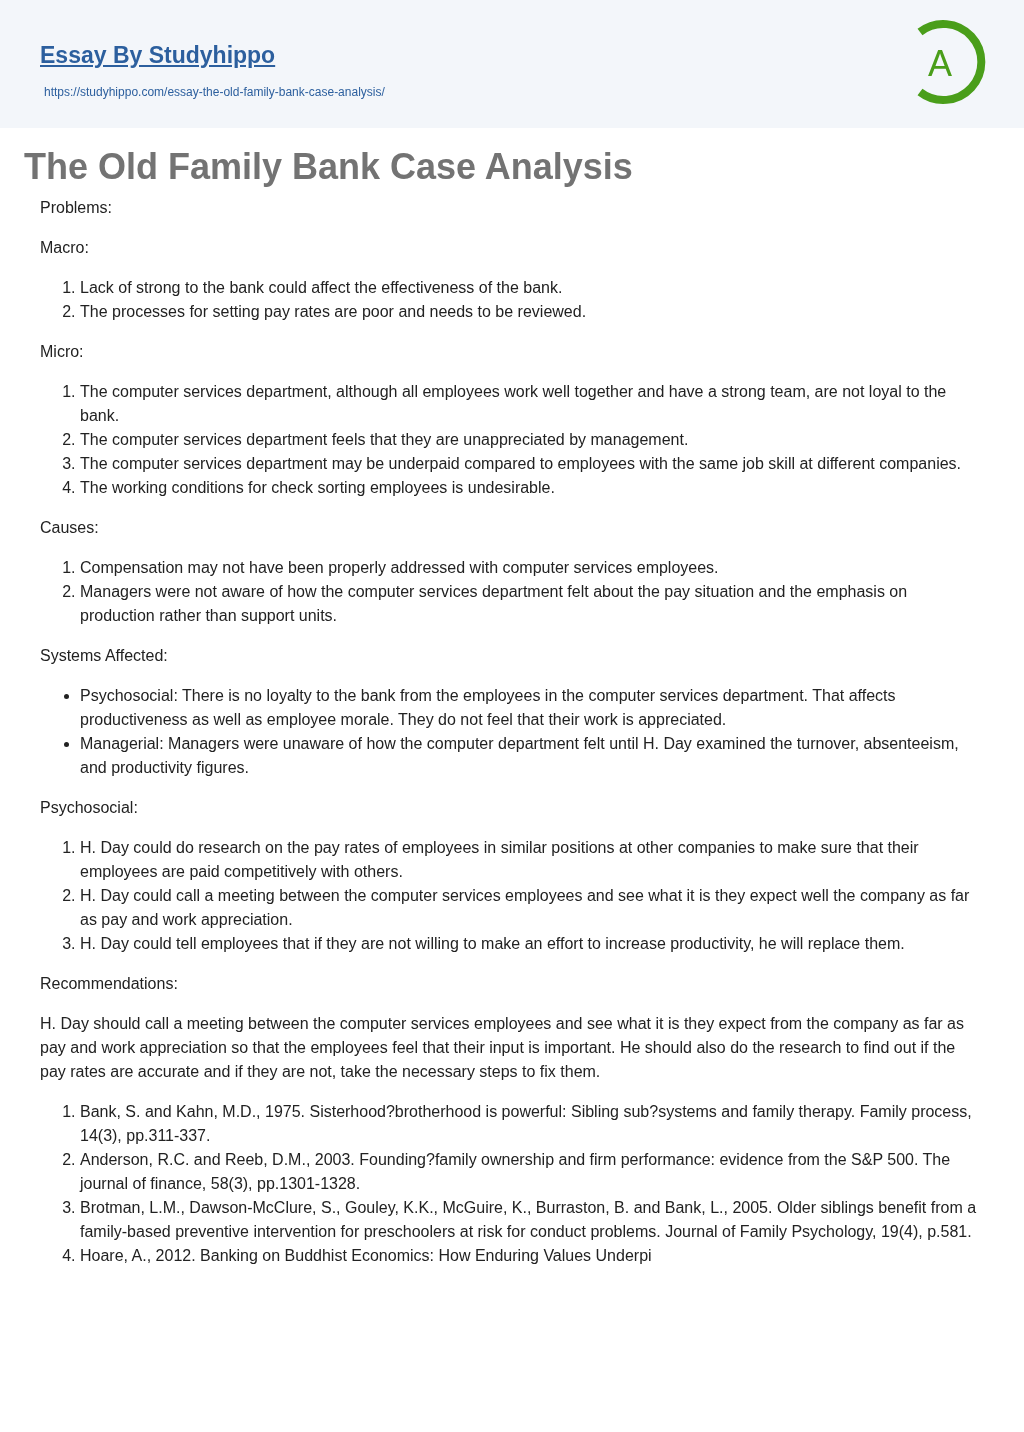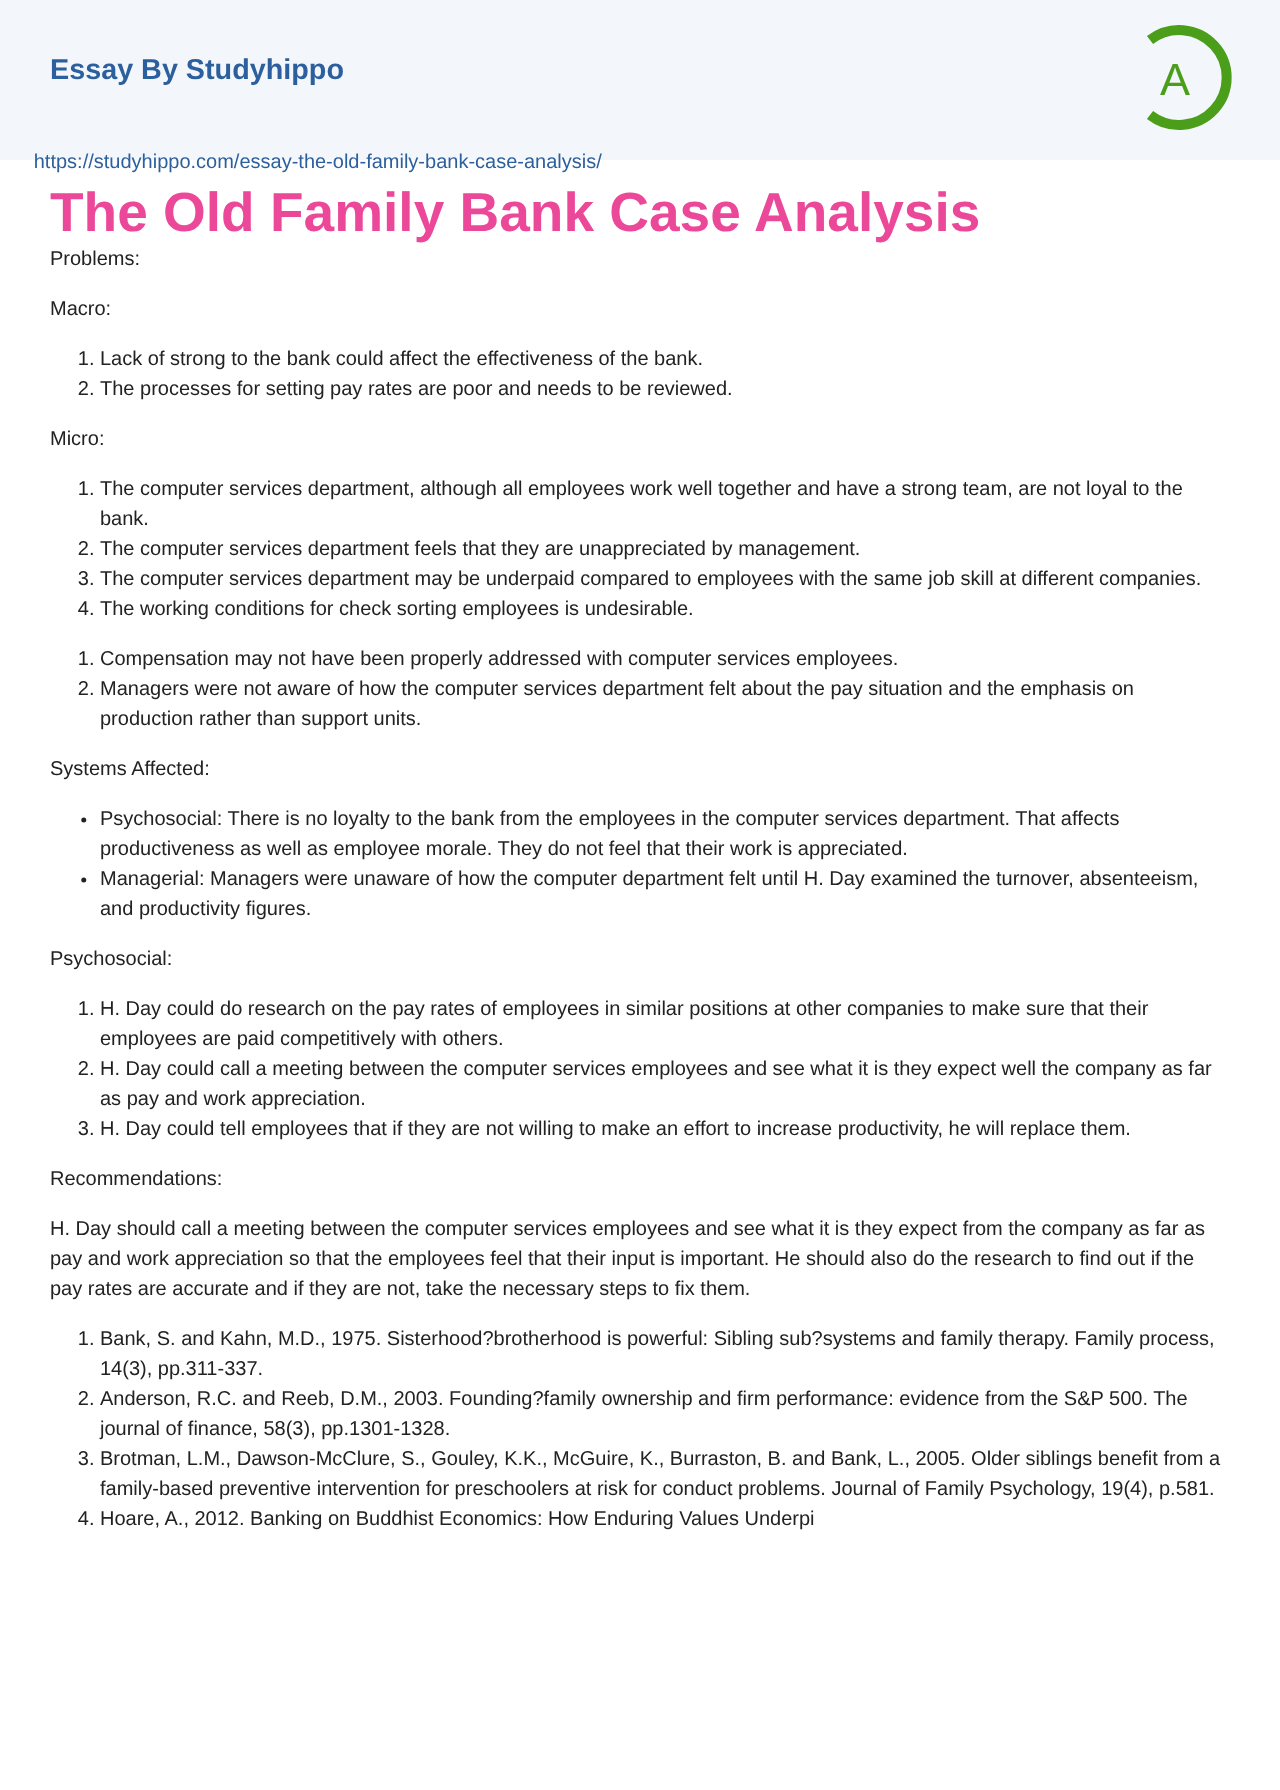--- a/index.html
+++ b/index.html
@@ -15,46 +15,46 @@
     height: 128px;
     position: relative;
   }
   .brand {
     position: absolute;
     left: 40px;
     top: 42px;
     font-size: 23px;
     font-weight: bold;
     color: #2c5f9e;
+    text-decoration: underline;
   }
   .url {
     position: absolute;
-    left: 27px;
+    left: 44px;
     top: 85px;
-    font-size: 16px;
+    font-size: 12px;
     color: #2c5f9e;
     text-decoration: none;
-    margin-top: 36px;
   }
   .logo {
     position: absolute;
     left: 906px;
     top: 18px;
     width: 84px;
     height: 88px;
   }
   h1 {
     margin: 0;
     padding-top: 146px;
     position: absolute;
     top: 0;
-    left: 40px;
-    font-size: 44px;
+    left: 24px;
+    font-size: 36px;
     font-weight: bold;
-    color: #ec4899;
+    color: #737373;
     letter-spacing: 0px;
   }
   .body-text {
     position: absolute;
     top: 196px;
     left: 40px;
     width: 946px;
     font-size: 16px;
     line-height: 24px;
   }
@@ -91,20 +91,21 @@
     <li>Lack of strong to the bank could affect the effectiveness of the bank.</li>
     <li>The processes for setting pay rates are poor and needs to be reviewed.</li>
   </ol>
   <p>Micro:</p>
   <ol>
     <li>The computer services department, although all employees work well together and have a strong team, are not loyal to the bank.</li>
     <li>The computer services department feels that they are unappreciated by management.</li>
     <li>The computer services department may be underpaid compared to employees with the same job skill at different companies.</li>
     <li>The working conditions for check sorting employees is undesirable.</li>
   </ol>
+  <p>Causes:</p>
   <ol>
     <li>Compensation may not have been properly addressed with computer services employees.</li>
     <li>Managers were not aware of how the computer services department felt about the pay situation and the emphasis on production rather than support units.</li>
   </ol>
   <p>Systems Affected:</p>
   <ul>
     <li>Psychosocial: There is no loyalty to the bank from the employees in the computer services department. That affects productiveness as well as employee morale. They do not feel that their work is appreciated.</li>
     <li>Managerial: Managers were unaware of how the computer department felt until H. Day examined the turnover, absenteeism, and productivity figures.</li>
   </ul>
   <p>Psychosocial:</p>

